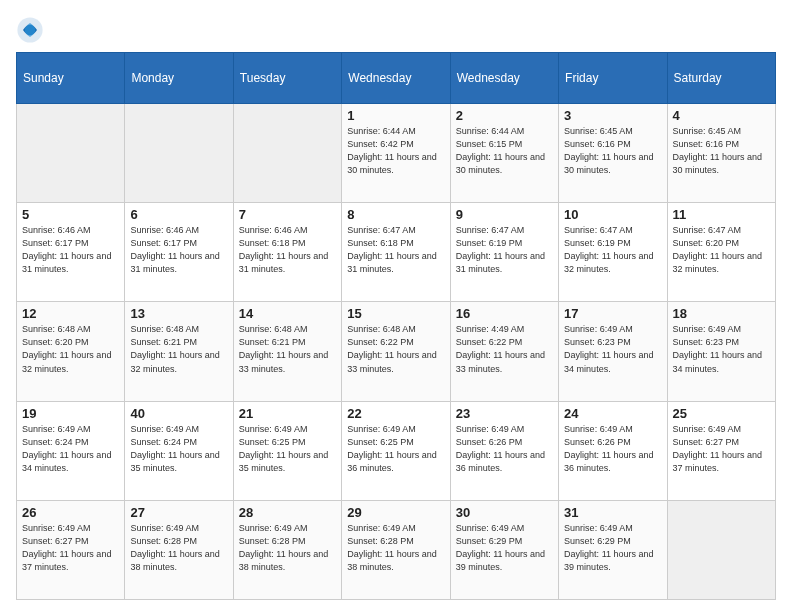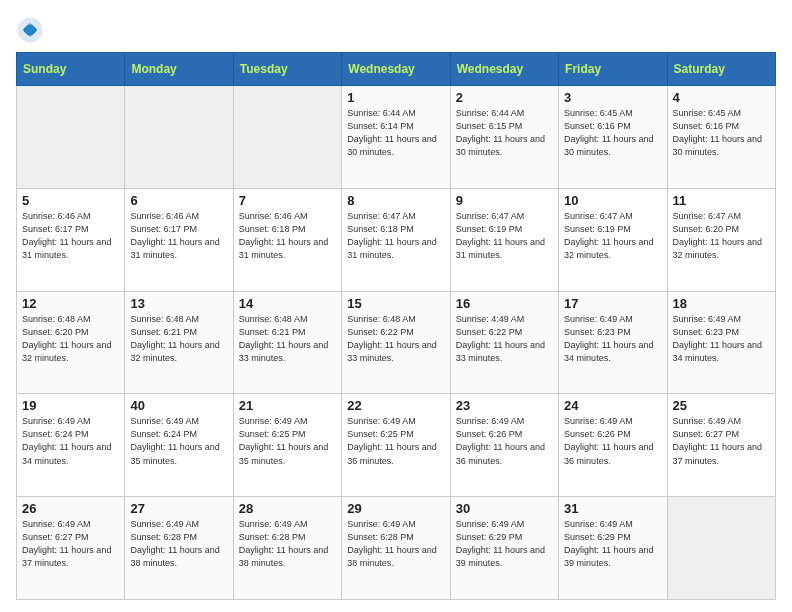--- a/index.html
+++ b/index.html
@@ -55,25 +55,25 @@
     }
     .calendar {
       flex: 1;
       border: 1px solid #ccc;
       border-collapse: collapse;
       width: 100%;
       table-layout: fixed;
     }
     .calendar th {
       background: #2a6db5;
-      color: #bef264;
+      color: #ffffff;
       font-size: 12px;
-      font-weight: bold;
+      font-weight: normal;
       text-align: left;
-      padding: 9px 6px;
+      padding: 18px 6px;
       border: 1px solid #1a5ca0;
     }
     .calendar td {
       border: 1px solid #ccc;
       vertical-align: top;
       padding: 4px 5px;
       font-size: 9.5px;
       color: #333;
       height: 85px;
       width: calc(100% / 7);
@@ -132,21 +132,21 @@
         </tr>
     </thead>
     <tbody id="cal-body">
     <tr>
           <td class="empty"></td>
           <td class="empty"></td>
           <td class="empty"></td>
           <td>
             <div class="day-num">1</div>
             <div class="day-info">Sunrise: 6:44 AM
-Sunset: 6:14 PM
+Sunset: 6:42 PM
 Daylight: 11 hours
 and 30 minutes.</div>
           </td>
           <td>
             <div class="day-num">2</div>
             <div class="day-info">Sunrise: 6:44 AM
 Sunset: 6:15 PM
 Daylight: 11 hours
 and 30 minutes.</div>
           </td>

